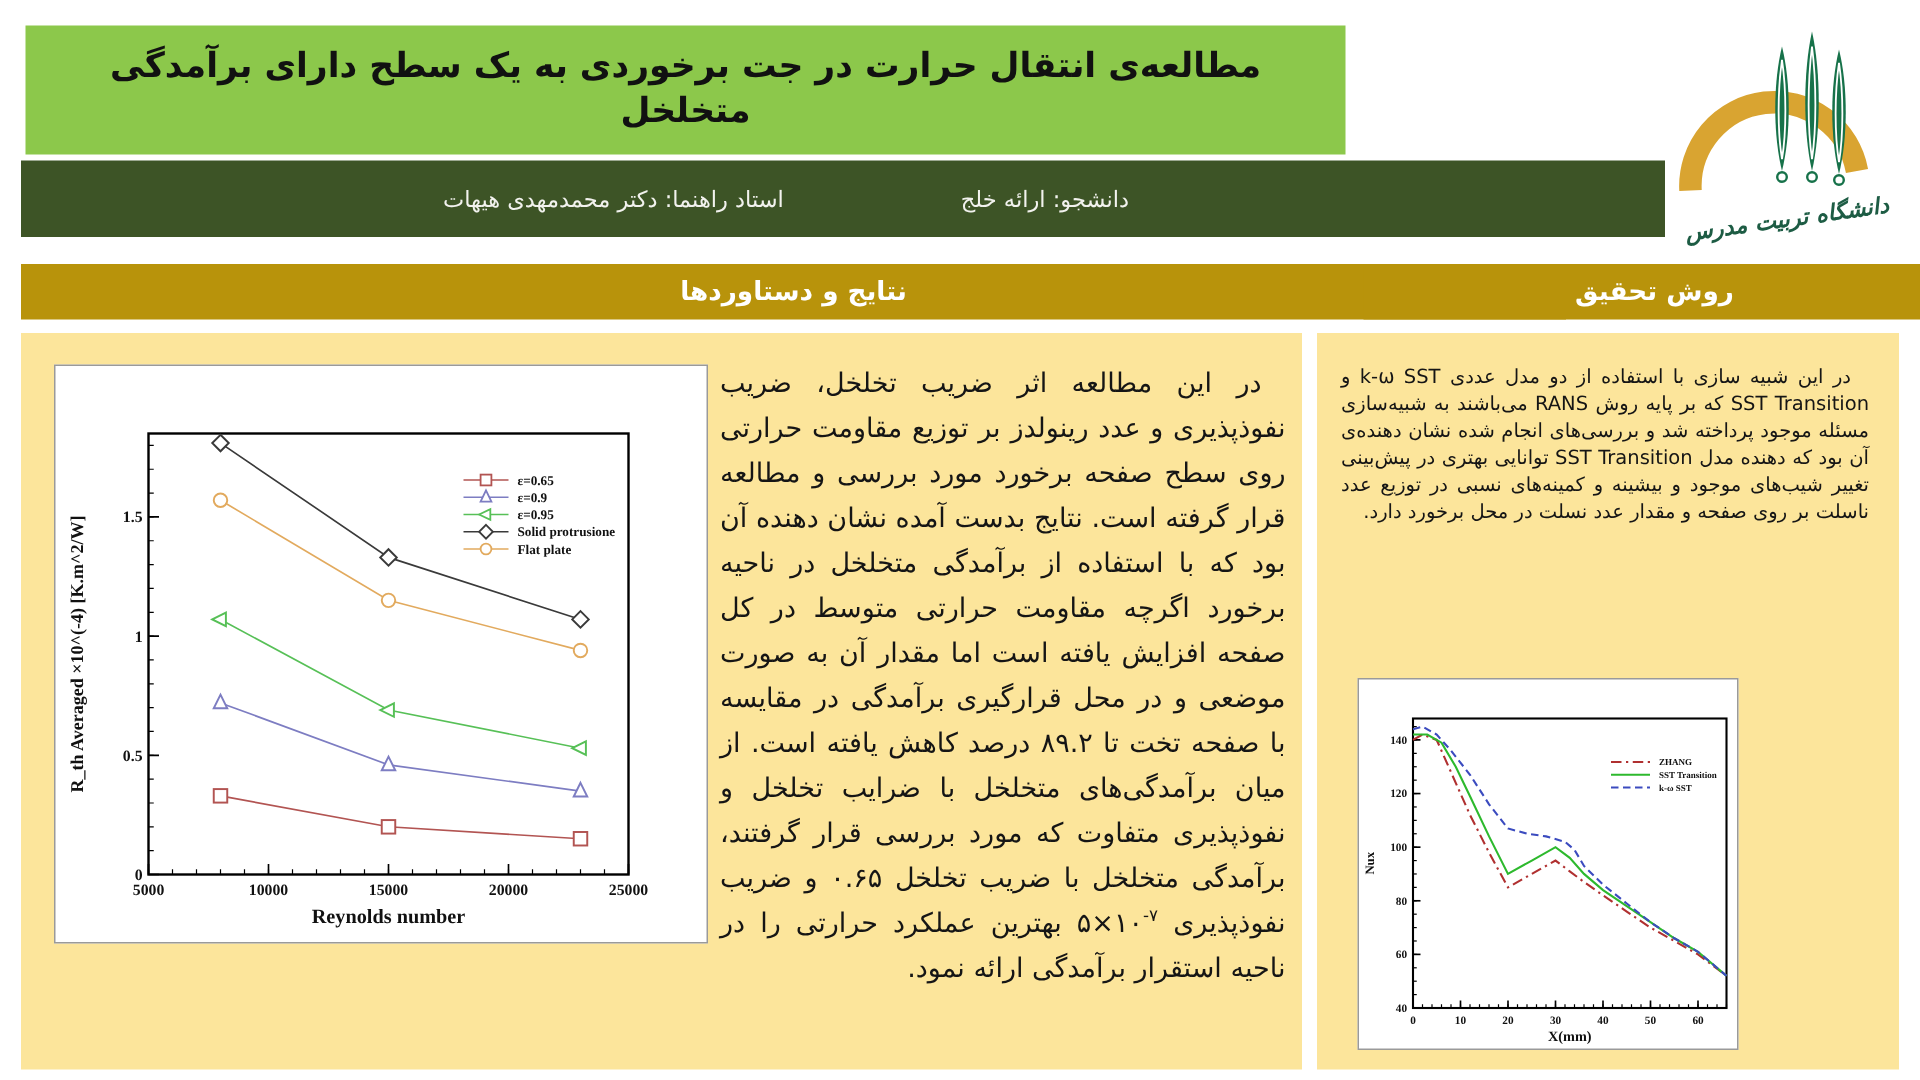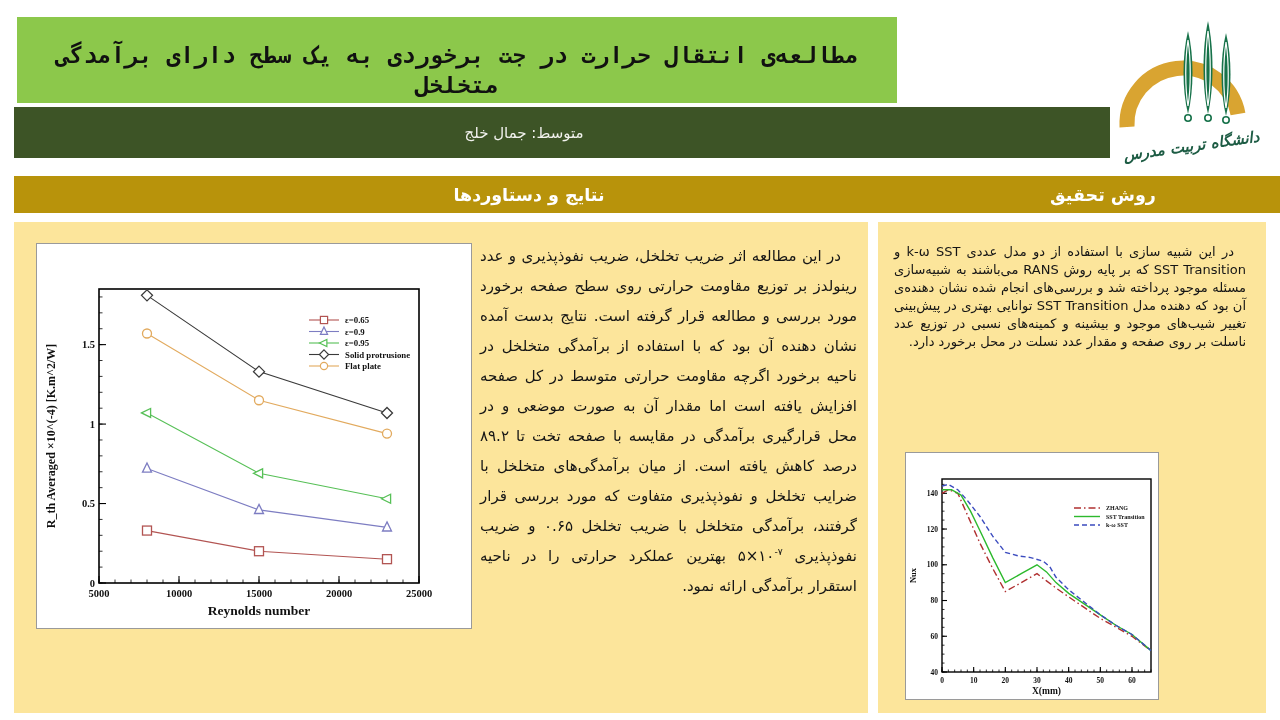--- a/index.html
+++ b/index.html
@@ -5,21 +5,21 @@
   html,body{margin:0;padding:0;}
   body{
     width:1280px;height:720px;position:relative;background:#ffffff;
     font-family:"DejaVu Sans",sans-serif;overflow:hidden;
     --title-bg:#8cc84b; --names-bg:#3d5426; --section-header-bg:#b8930b;
     --panel-bg:#fce59b; --logo-gold:#d9a431; --logo-green:#17724a;
   }
   .abs{position:absolute;}
   .title-banner{
     left:17px;top:17px;width:880px;height:86px;background:var(--title-bg);
-    display:flex;align-items:flex-end;justify-content:center;font-family:Liberation Mono, monospace;
+    display:flex;align-items:center;justify-content:center;
   }
   .page-title{
     direction:rtl;font-size:23px;font-weight:bold;color:#111;text-align:center;
     padding:0 30px;line-height:1.3;
   }
   .names-bar{
     left:14px;top:107px;width:1096px;height:51px;background:var(--names-bg);
     display:flex;align-items:center;justify-content:center;direction:rtl;gap:118px;
     padding-right:0;
   }
@@ -37,39 +37,40 @@
   .chart-box{
     background:#ffffff;border:1px solid #9a9a9a;
   }
   .chart-box.main{left:36px;top:243px;width:434px;height:384px;}
   .chart-box.small{left:905px;top:452px;width:252px;height:246px;}
   .para{
     direction:rtl;text-align:justify;color:#151515;
   }
   .para.results{
     left:480px;top:241px;width:377px;height:440px;
-    font-size:15px;line-height:30px;text-indent:16px;
+    font-size:18px;line-height:30px;text-indent:16px;
   }
   .para.method{
     left:894px;top:243px;width:352px;height:200px;
     font-size:13px;line-height:18px;text-indent:12px;
   }
   .perm{direction:ltr;unicode-bidi:isolate;white-space:nowrap;}
   .perm sup{font-size:0.62em;vertical-align:super;line-height:0;}
   svg text{font-family:"Liberation Serif",serif;}
 </style>
 </head>
 <body style="--title-bg: #8cc84b; --names-bg: #3d5426; --section-header-bg: #b8930b; --panel-bg: #fce59b; --logo-gold: #d9a431; --logo-green: #17724a;">
 
 <div class="abs title-banner">
   <div class="page-title">مطالعه‌ی انتقال حرارت در جت برخوردی به یک سطح دارای برآمدگی متخلخل</div>
 </div>
 
 <div class="abs names-bar">
-  <span class="name">متوسط: جمال خلج</span>
+  <span class="name">دانشجو: ارائه خلج</span>
+  <span class="name">استاد راهنما: دکتر محمدمهدی هیهات</span>
 </div>
 
 <div class="abs logo-area">
   <svg width="154" height="158" viewBox="0 0 154 158">
     <path d="M 9 117 A 56 56 0 0 1 120 104" fill="none" stroke="#d9a431" stroke-width="15"></path>
     <g>
 
       <path d="M 70 21 C 76 45 76 80 70 104 C 64 80 64 45 70 21 Z" fill="#17724a"></path>
       <path d="M 70 30 C 73 50 73 78 70 96 C 67 78 67 50 70 30 Z" fill="none" stroke="#ffffff" stroke-width="1.2"></path>
       <circle cx="70" cy="108" r="3.2" fill="none" stroke="#17724a" stroke-width="1.6"></circle>

